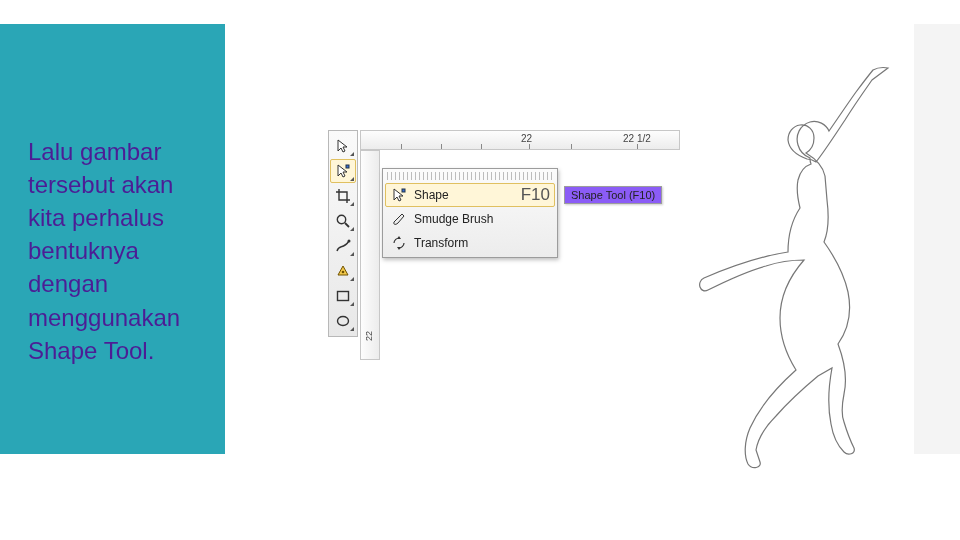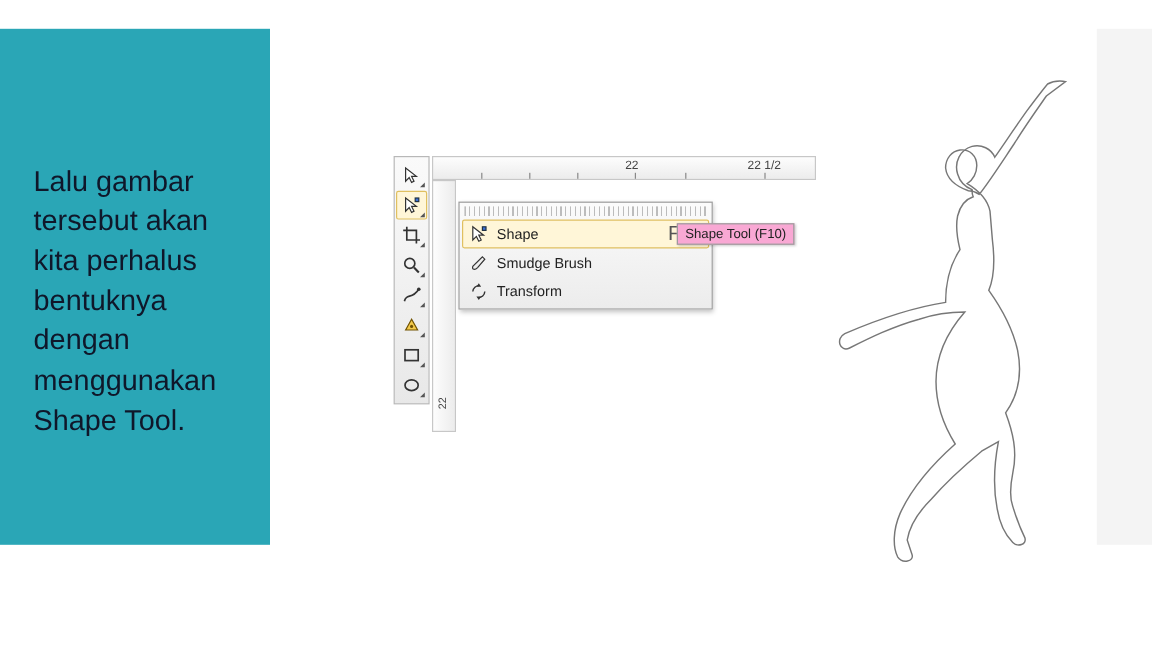--- a/index.html
+++ b/index.html
@@ -9,21 +9,21 @@
   .teal-panel {
     position: absolute;
     left: 0; top: 24px;
     width: 225px; height: 430px;
     background: #2aa6b6;
   }
   .teal-text {
     position: absolute;
     left: 28px; top: 135px;
     width: 185px;
-    color: #0f172a;
+    color: #4c1d95;
     font-size: 24px;
     line-height: 1.38;
     font-weight: 400;
   }
 
   .gray-strip {
     position: absolute;
     right: 0; top: 24px;
     width: 46px; height: 430px;
     background: #f4f4f4;
@@ -82,21 +82,21 @@
   .tool .flyout-ind {
     position: absolute; right: 1px; bottom: 1px;
     width: 0; height: 0;
     border-left: 4px solid transparent;
     border-bottom: 4px solid #555;
   }
 
   .flyout {
     position: absolute;
     left: 54px; top: 38px;
-    width: 212px;
+    width: 176px;
     background: linear-gradient(#fbfbfb,#ececec);
     border: 1px solid #9c9c9c;
     box-shadow: 1px 2px 4px rgba(0,0,0,0.25);
     padding: 2px;
   }
   .flyout .grip {
     height: 8px;
     margin: 1px 2px 3px 2px;
     background: repeating-linear-gradient(90deg,#bcbcbc 0 1px,transparent 1px 4px);
   }
@@ -115,21 +115,21 @@
     border-color: #e0c060;
   }
   .fly-row .ico { width: 18px; height: 18px; display:flex; align-items:center; justify-content:center; }
   .fly-row .ico svg { width:16px; height:16px; }
   .fly-row .lbl { flex: 1; }
   .fly-row .kbd { color: #555; font-size: 17px; }
 
   .tooltip {
     position: absolute;
     left: 236px; top: 56px;
-    background: #f9a8d4;
+    background: #8b5cf6;
     border: 1px solid #9c9c9c;
     font-size: 11px;
     padding: 2px 6px;
     color: #222;
     box-shadow: 1px 1px 2px rgba(0,0,0,0.2);
     white-space: nowrap;
   }
 
   .figure-svg {
     position: absolute;

